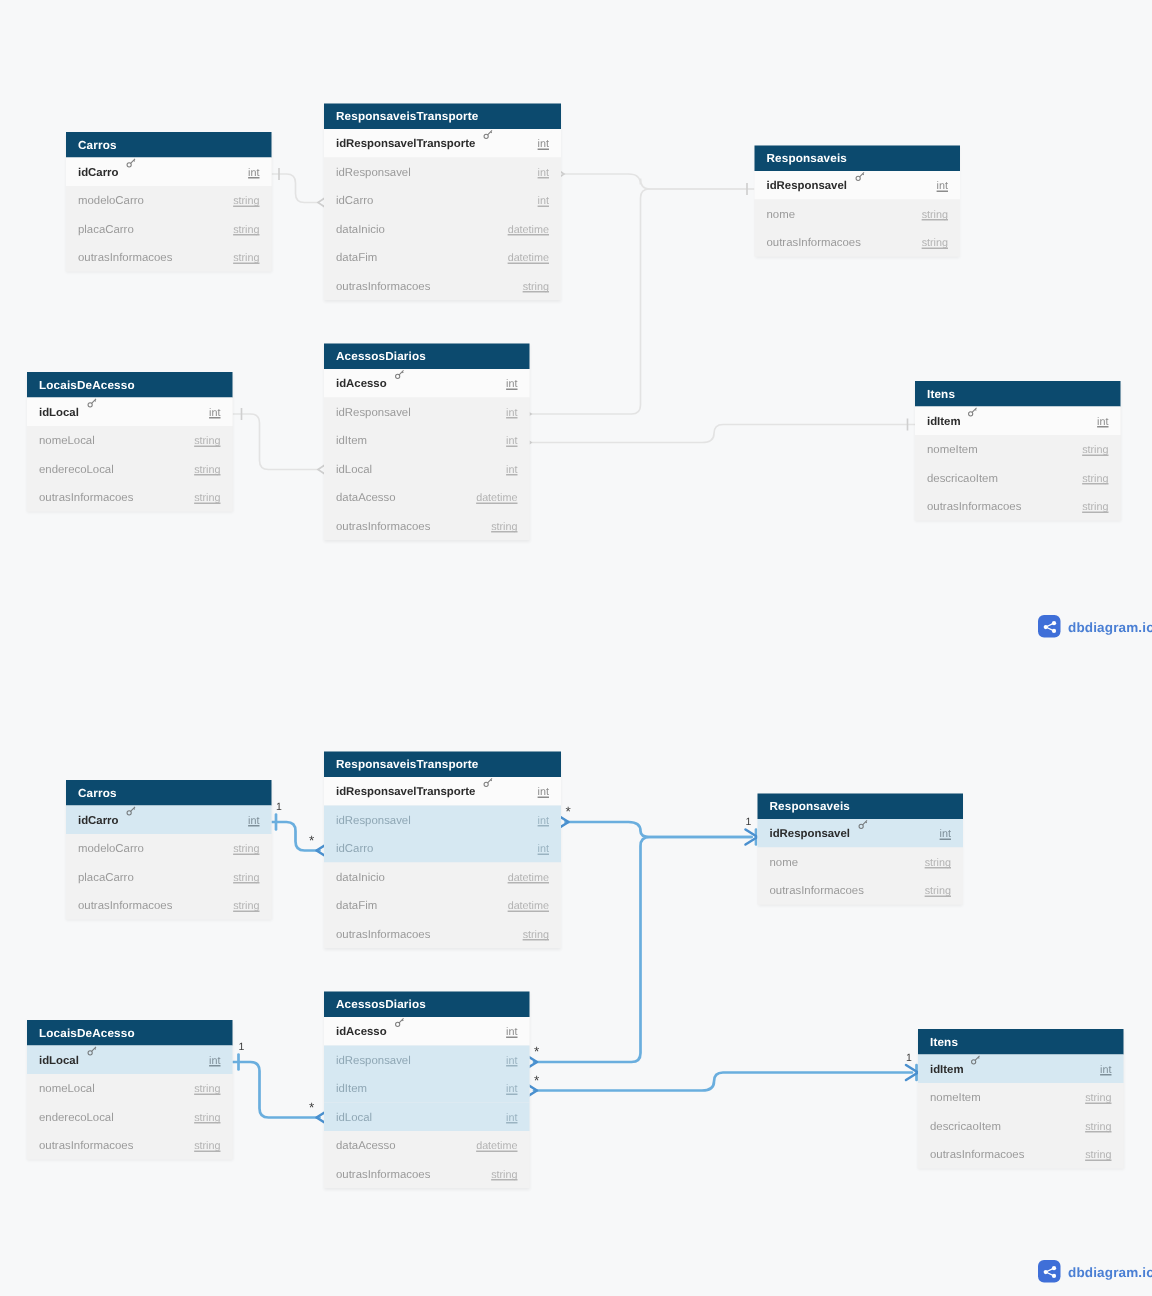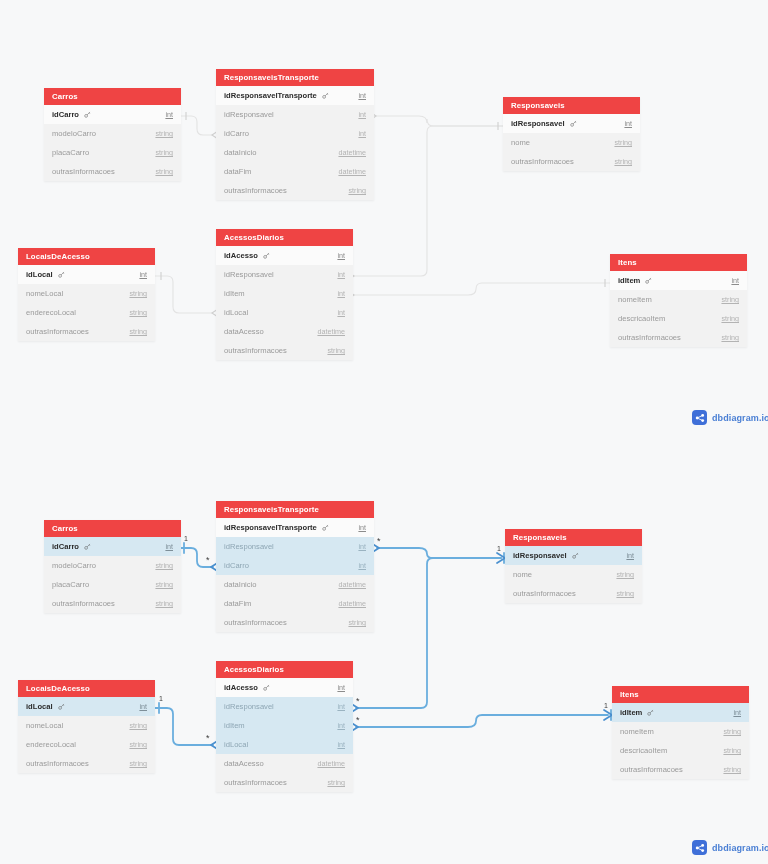--- a/index.html
+++ b/index.html
@@ -19,21 +19,21 @@
   .wires{position:absolute;left:0;top:0;width:768px;height:432px;overflow:visible;pointer-events:none;}
 
   
   .tbl{
     position:absolute;
     background:#f2f2f2;
     box-shadow:0 1px 2px rgba(0,0,0,.06);
     font-size:7.6px;
   }
   .tbl-head{
-    background:#ef4444;
+    background:#0c4a6e;
     color:#ffffff;
     font-weight:bold;
     font-size:7.8px;
     height:17px;
     line-height:17px;
     padding:0 8px;
     letter-spacing:.1px;
     white-space:nowrap;
     overflow:hidden;
   }
@@ -43,21 +43,21 @@
     padding:0 8px;
     display:flex;
     align-items:center;
     justify-content:space-between;
     white-space:nowrap;
     background:#f2f2f2;
     box-sizing:border-box;
   }
   .row.pk{background:#fbfbfb;}
   .row.hl{background:#d6e8f2;}
-  .row .nm{color:#9a9a9a;font-weight:normal;display:flex;align-items:center;gap:5px;}
+  .row .nm{color:#9a9a9a;font-weight:normal;display:flex;align-items:flex-start;gap:5px;}
   .row.pk .nm{color:#2b2b2b;font-weight:bold;}
   .row.hl .nm{color:#8ea6b4;}
   .row.hl.pk .nm{color:#2b2b2b;font-weight:bold;}
   .row .ty{color:#b3b3b3;font-size:7.2px;text-decoration:underline;}
   .row.pk .ty{color:#8c8c8c;}
   .row.hl .ty{color:#9ab3c1;}
   .row.hl.pk .ty{color:#7e8f99;}
   .keyico{display:inline-block;width:7px;height:7px;opacity:.75;}
   .keyico svg{display:block;}
 

